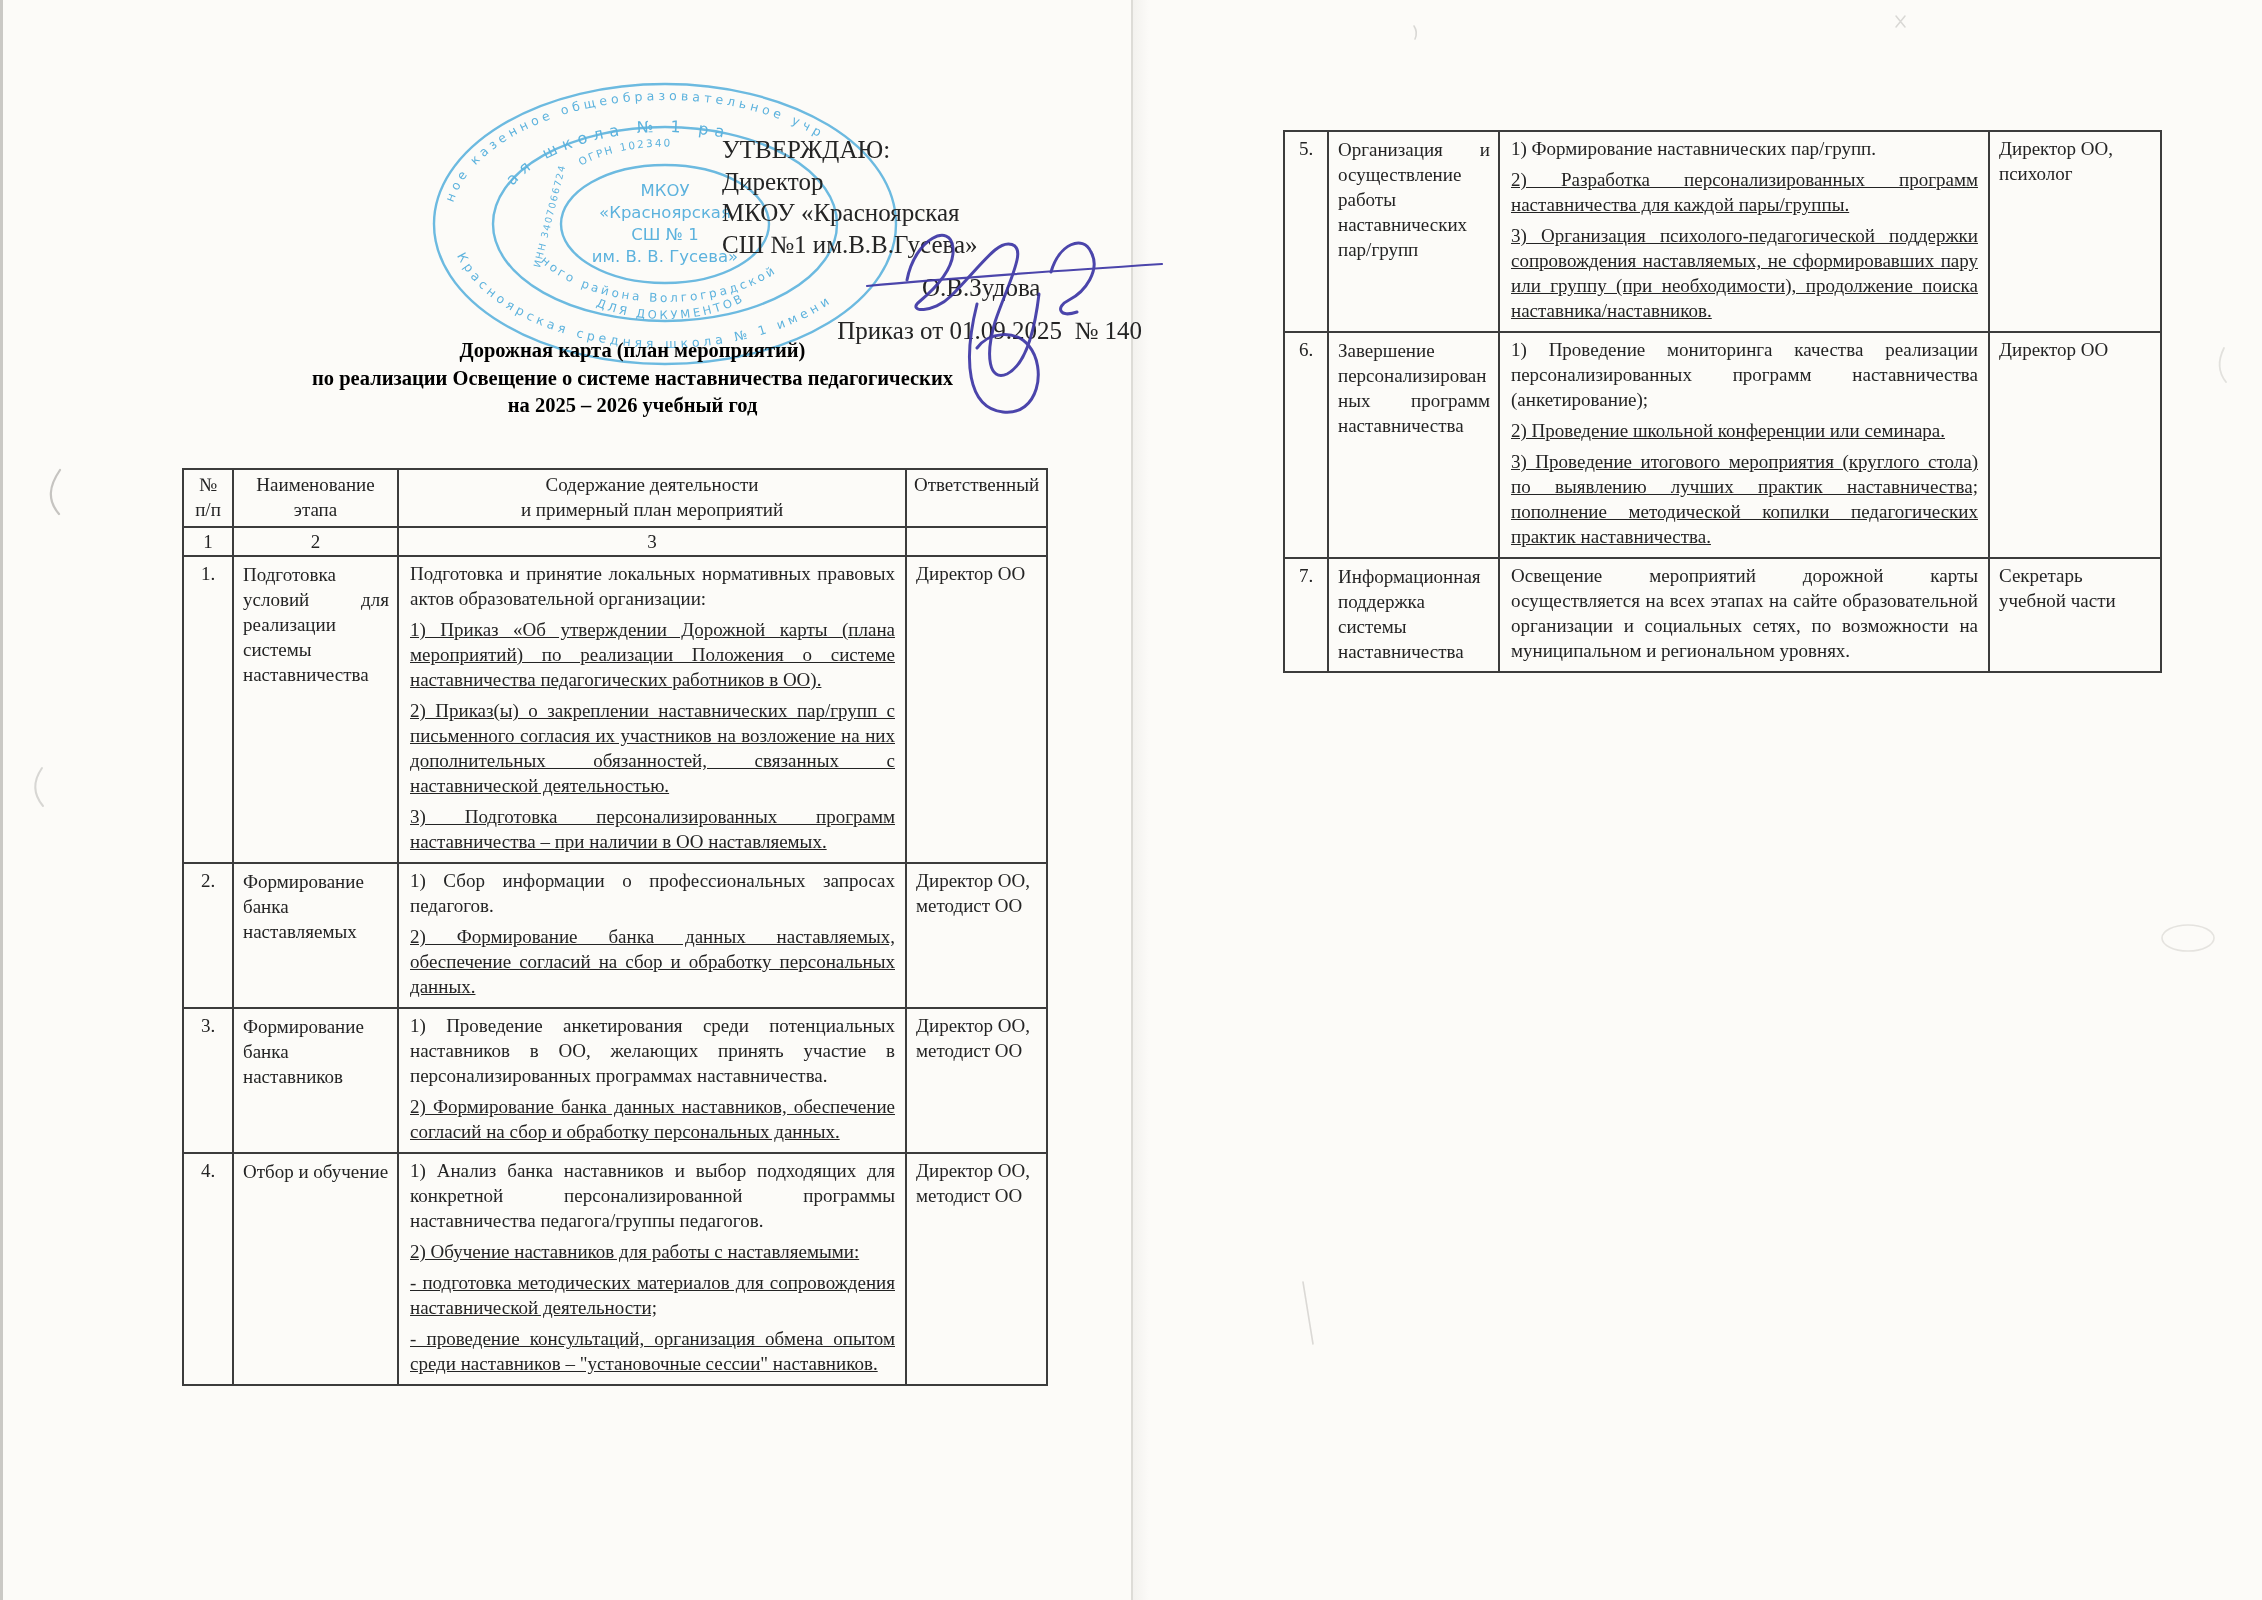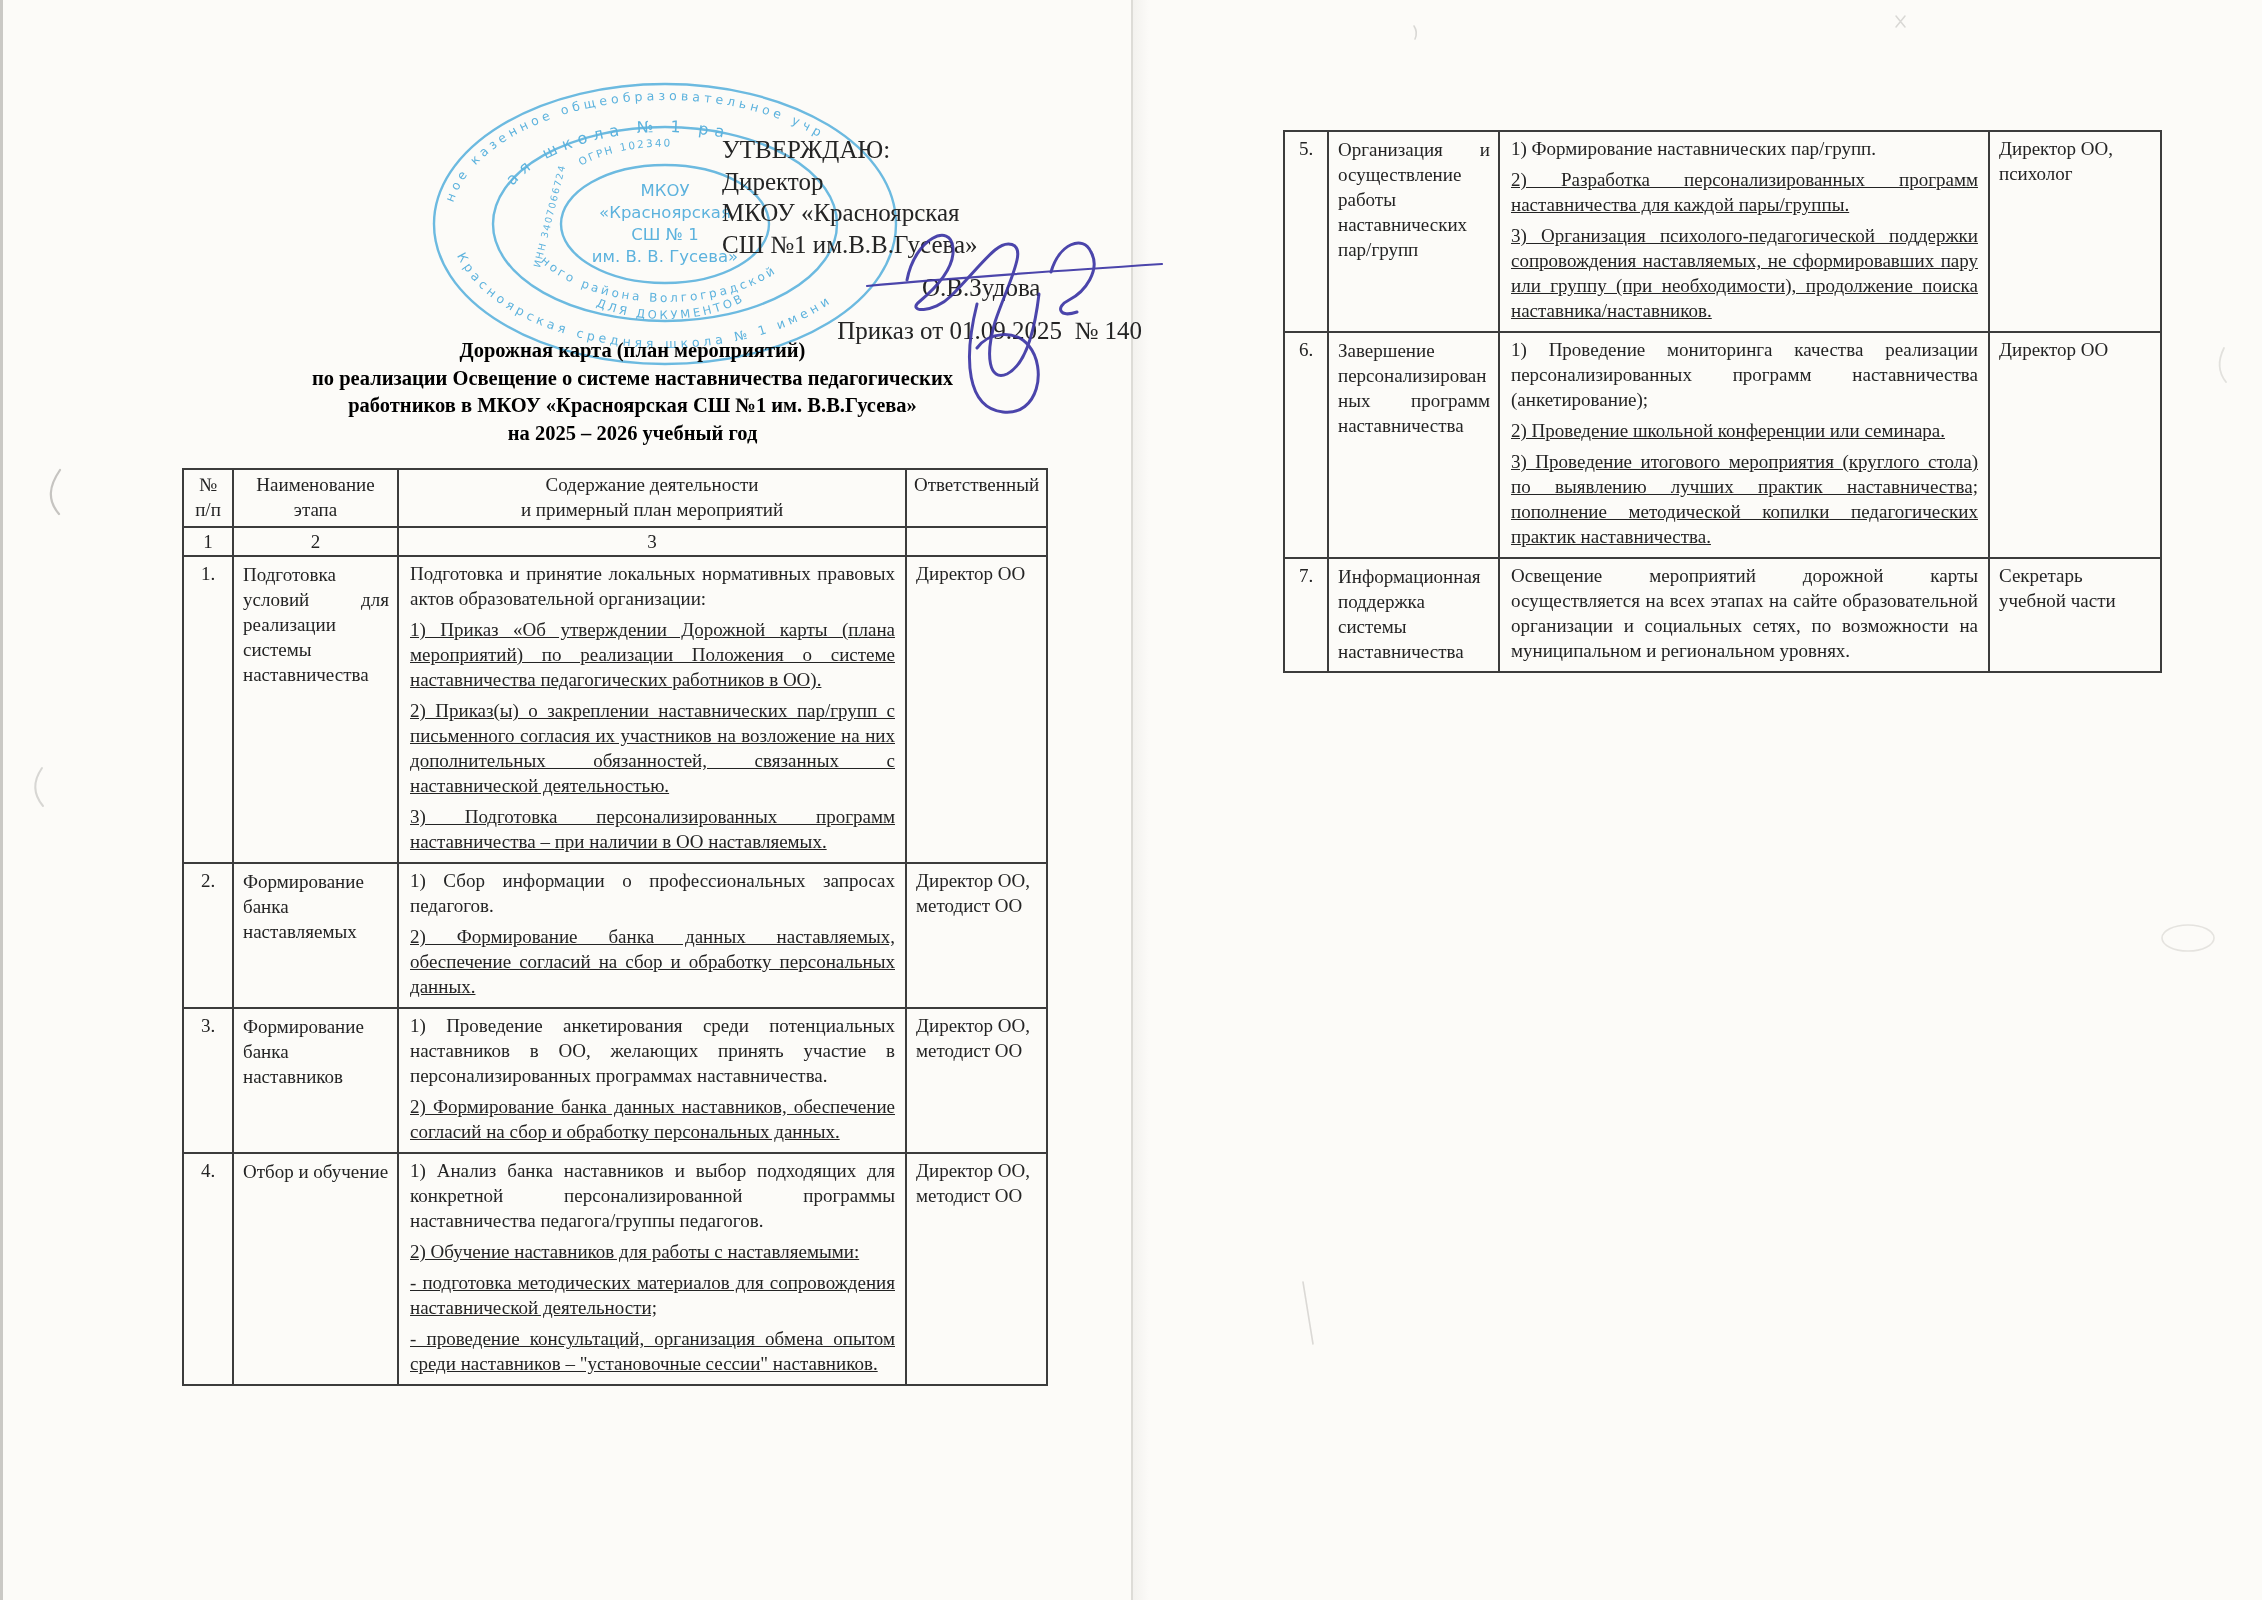--- a/index.html
+++ b/index.html
@@ -98,21 +98,20 @@
       <path d="M 12,78 C 95,70 215,62 307,56" stroke-width="2.2"></path>
       <path d="M 52,72 C 60,30 96,14 98,40 C 100,62 76,84 64,94 C 52,104 78,106 96,88 C 114,70 128,52 140,42 C 152,32 166,34 162,52 C 158,70 148,90 140,114 C 130,148 134,174 152,166 C 172,156 180,120 184,86"></path>
       <path d="M 196,64 C 204,36 228,26 236,44 C 246,62 230,84 214,92 C 200,99 204,110 222,104"></path>
       <path d="M 122,96 C 108,152 112,200 148,204 C 184,208 192,160 174,138 C 160,121 134,124 122,140"></path>
     </g>
   </svg>
 
   <div class="doc-title">
     <div>Дорожная карта (план мероприятий)</div>
     <div>по реализации Освещение о системе наставничества педагогических</div>
-    <div>работников в МКОУ «Красноярская СШ №1 им. В.В.Гусева»</div>
     <div>на 2025 – 2026 учебный год</div>
   </div>
 
   <table class="plan t-left">
     <colgroup>
         <col style="width:50px">
         <col style="width:165px">
         <col style="width:508px">
         <col style="width:141px">
       </colgroup>

